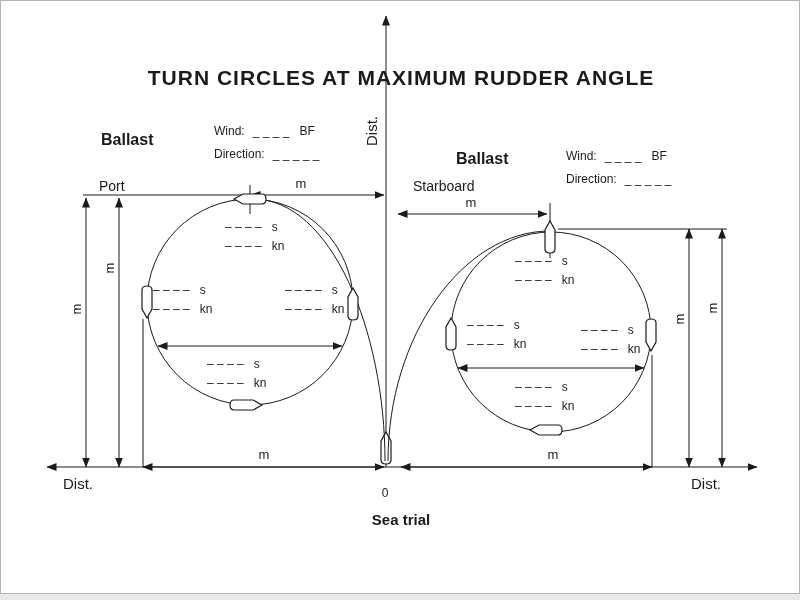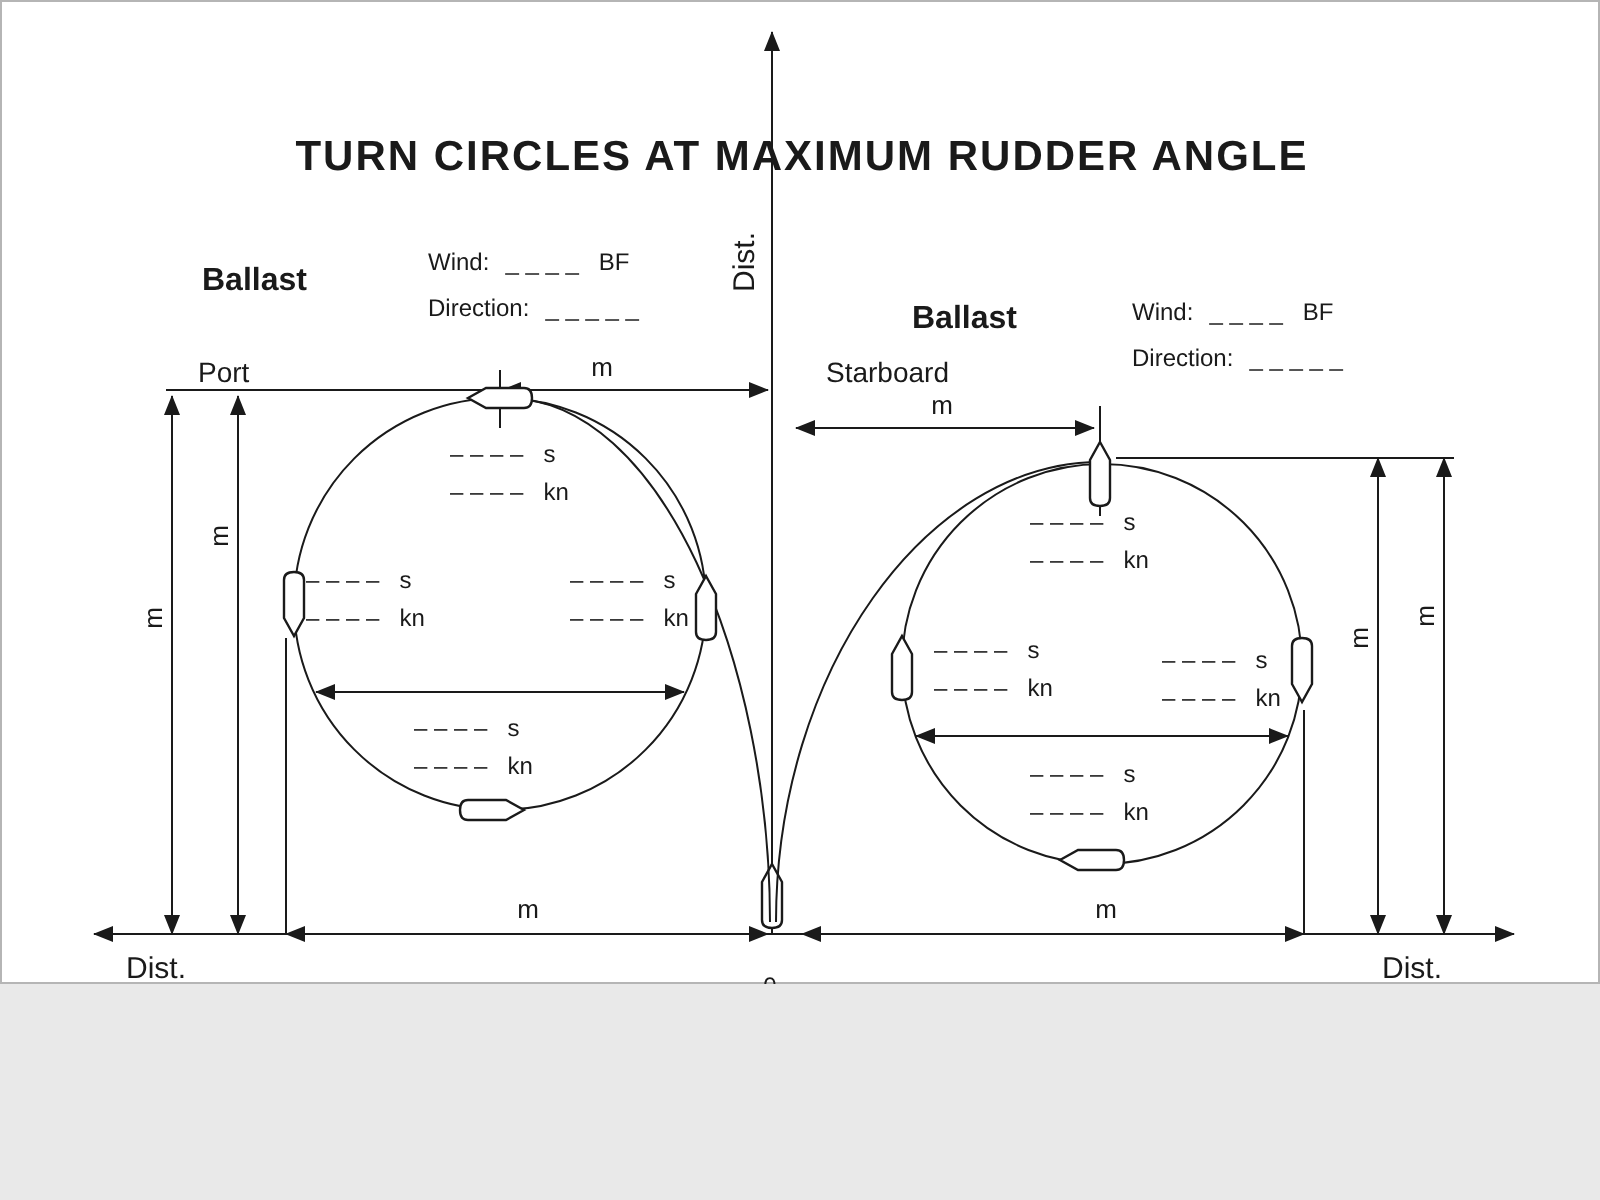--- a/index.html
+++ b/index.html
@@ -1,17 +1,17 @@
 <!DOCTYPE html>
 <html style="--ink: #1a1a1a; --bg: #ffffff;"><head>
 <meta charset="utf-8">
 <style>
   html,body{margin:0;padding:0;background:#e9e9e9;}
   .page{
-    width:800px;height:492px;margin:0 auto;position:relative;
+    width:800px;height:594px;margin:0 auto;position:relative;
     background:var(--bg,#ffffff);
     border:1px solid #b5b5b5;box-sizing:border-box;
     font-family:"Liberation Sans", sans-serif;
   }
   svg{display:block;}
   text{fill:var(--ink,#1a1a1a);font-family:"Liberation Sans", sans-serif;}
   .stroke{stroke:var(--ink,#1a1a1a);stroke-width:1;fill:none;}
   .ship-hull{fill:#ffffff;stroke:var(--ink,#1a1a1a);stroke-width:1.2;}
   #ah path{fill:var(--ink,#1a1a1a);}
   .title{font-size:21px;font-weight:bold;letter-spacing:1px;}

